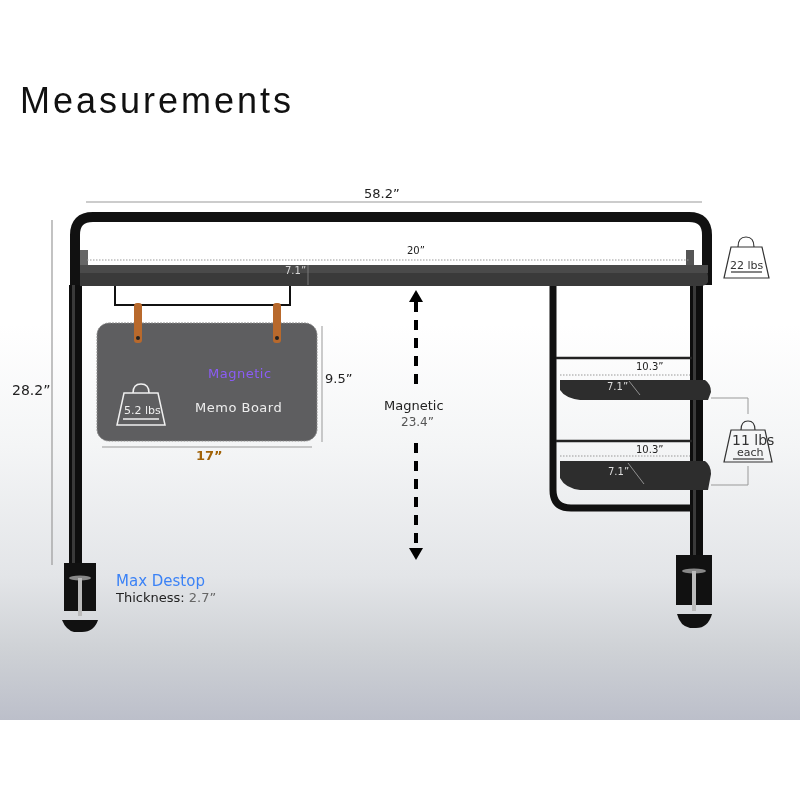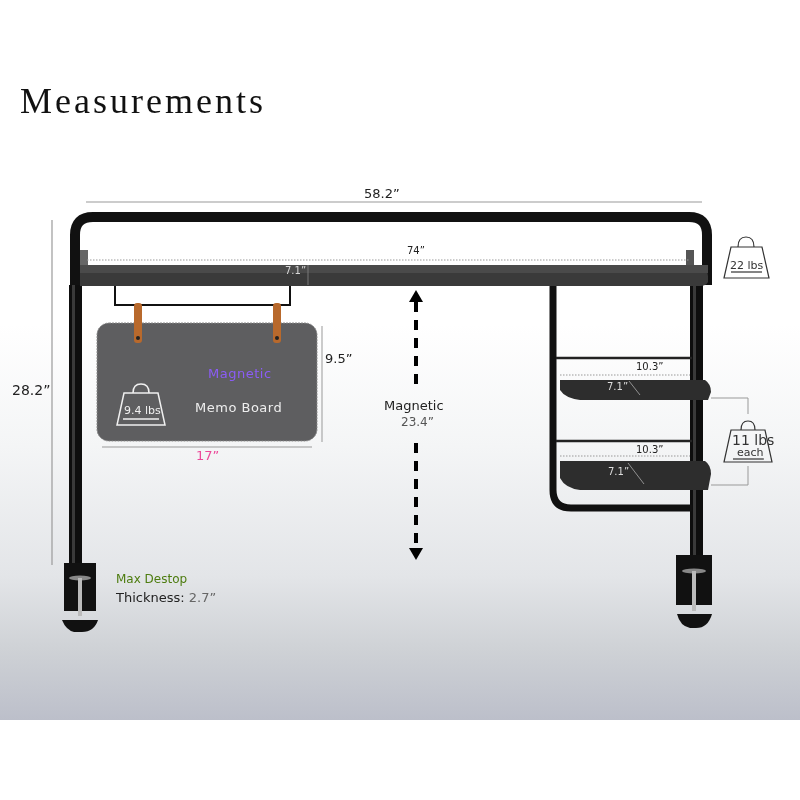--- a/index.html
+++ b/index.html
@@ -7,21 +7,21 @@
     width:800px; height:800px; position:relative; overflow:hidden;
     background:#ffffff;
     font-family:"DejaVu Sans", sans-serif;
   }
   .bg {
     position:absolute; left:0; top:0; width:800px; height:720px;
     background:linear-gradient(to bottom,#ffffff 0%,#ffffff 45%,#f4f5f6 62%,#e3e5e8 80%,#cfd2d6 90%,#bcbfca 100%);
   }
   .title {
     position:absolute; left:20px; top:80px; font-size:36px; letter-spacing:3px;
-    color:#111; font-family:Liberation Serif, serif; font-weight:normal;
+    color:#111; font-family:Liberation Sans, sans-serif; font-weight:normal;
   }
   svg.scene { position:absolute; left:0; top:0; }
   .lbl { position:absolute; font-family:"DejaVu Sans", sans-serif; white-space:nowrap; }
 </style>
 </head>
 <body>
 
 <div class="bg"></div>
 
 <div class="title">Measurements</div>
@@ -114,40 +114,40 @@
   </g>
   <g>
     <rect x="676" y="555" width="36" height="50" fill="#111"></rect>
     <ellipse cx="694" cy="571" rx="12" ry="2.5" fill="#888"></ellipse>
     <rect x="692" y="571" width="4" height="40" fill="#bbb"></rect>
     <path d="M677,614 L712,614 Q708,628 696,628 L690,628 Q680,626 677,614 Z" fill="#111"></path>
   </g>
 </svg>
 
 <div class="lbl" style="left:364px;top:186px;font-size:13px;color:#222;">58.2”</div>
-<div class="lbl" style="left:407px;top:245px;font-size:10px;color:#222;">74”</div>
+<div class="lbl" style="left:407px;top:245px;font-size:10px;color:#222;">20”</div>
 <div class="lbl" style="left:285px;top:265px;font-size:10px;color:#d8d8d8;">7.1”</div>
 <div class="lbl" style="left:12px;top:382px;font-size:14px;color:#222;">28.2”</div>
 
 <div class="lbl" style="left:730px;top:259px;font-size:11px;color:#333;">22 lbs</div>
 
 <div class="lbl" style="left:208px;top:366px;font-size:13px;color:#8b5cf6;letter-spacing:0.5px;">Magnetic</div>
 <div class="lbl" style="left:195px;top:400px;font-size:13px;color:#eee;letter-spacing:0.5px;">Memo Board</div>
-<div class="lbl" style="left:124px;top:404px;font-size:11px;color:#f0f0f0;">9.4 lbs</div>
-<div class="lbl" style="left:325px;top:351px;font-size:13px;color:#222;">9.5”</div>
-<div class="lbl" style="left:196px;top:448px;font-size:13px;color:#ec4899;">17”</div>
+<div class="lbl" style="left:124px;top:404px;font-size:11px;color:#f0f0f0;">5.2 lbs</div>
+<div class="lbl" style="left:325px;top:371px;font-size:13px;color:#222;">9.5”</div>
+<div class="lbl" style="left:196px;top:448px;font-size:13px;color:#a16207;font-weight:bold;">17”</div>
 
 <div class="lbl" style="left:384px;top:398px;font-size:13px;color:#222;">Magnetic</div>
 <div class="lbl" style="left:401px;top:415px;font-size:12px;color:#555;text-align:right;">23.4”</div>
 
 <div class="lbl" style="left:636px;top:361px;font-size:10px;color:#222;">10.3”</div>
 <div class="lbl" style="left:607px;top:381px;font-size:10px;color:#ddd;">7.1”</div>
 <div class="lbl" style="left:636px;top:444px;font-size:10px;color:#222;">10.3”</div>
 <div class="lbl" style="left:608px;top:466px;font-size:10px;color:#ddd;">7.1”</div>
 
 <div class="lbl" style="left:732px;top:432px;font-size:14px;color:#333;">11 lbs</div>
 <div class="lbl" style="left:737px;top:446px;font-size:11px;color:#333;text-align:right;">each</div>
 
-<div class="lbl" style="left:116px;top:572px;font-size:12px;color:#4d7c0f;">Max Destop</div>
+<div class="lbl" style="left:116px;top:572px;font-size:15px;color:#3b82f6;">Max Destop</div>
 <div class="lbl" style="left:116px;top:590px;font-size:13px;color:#222;">
   <span>Thickness:</span>
   <span style="color:#666;">2.7”</span>
 </div>
 
 </body></html>

